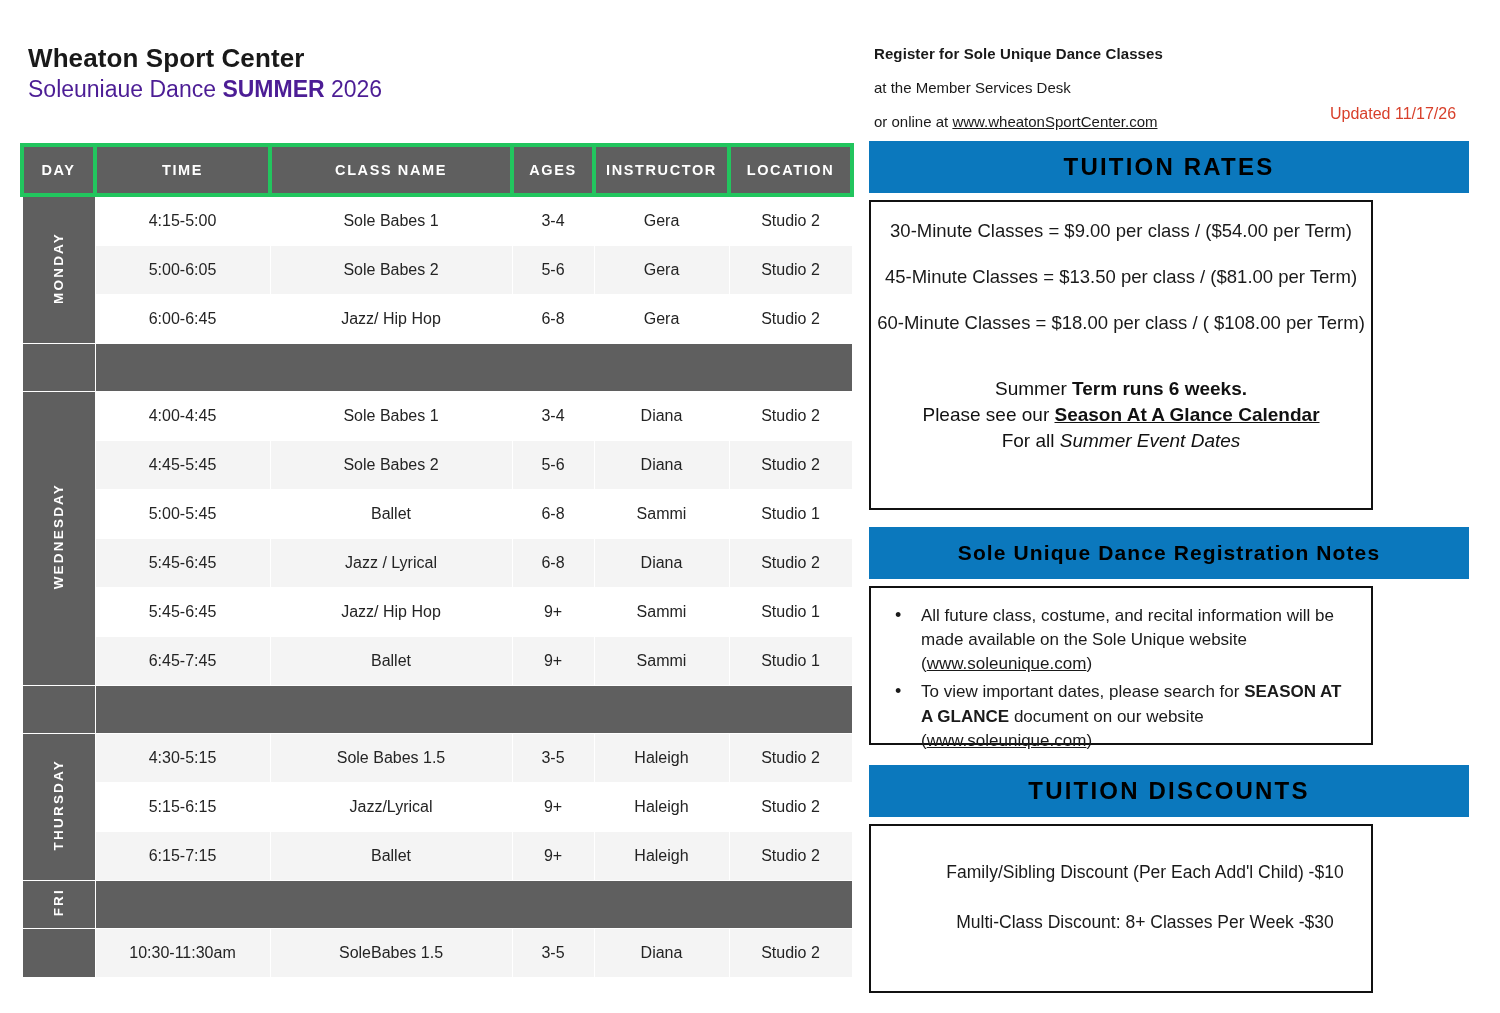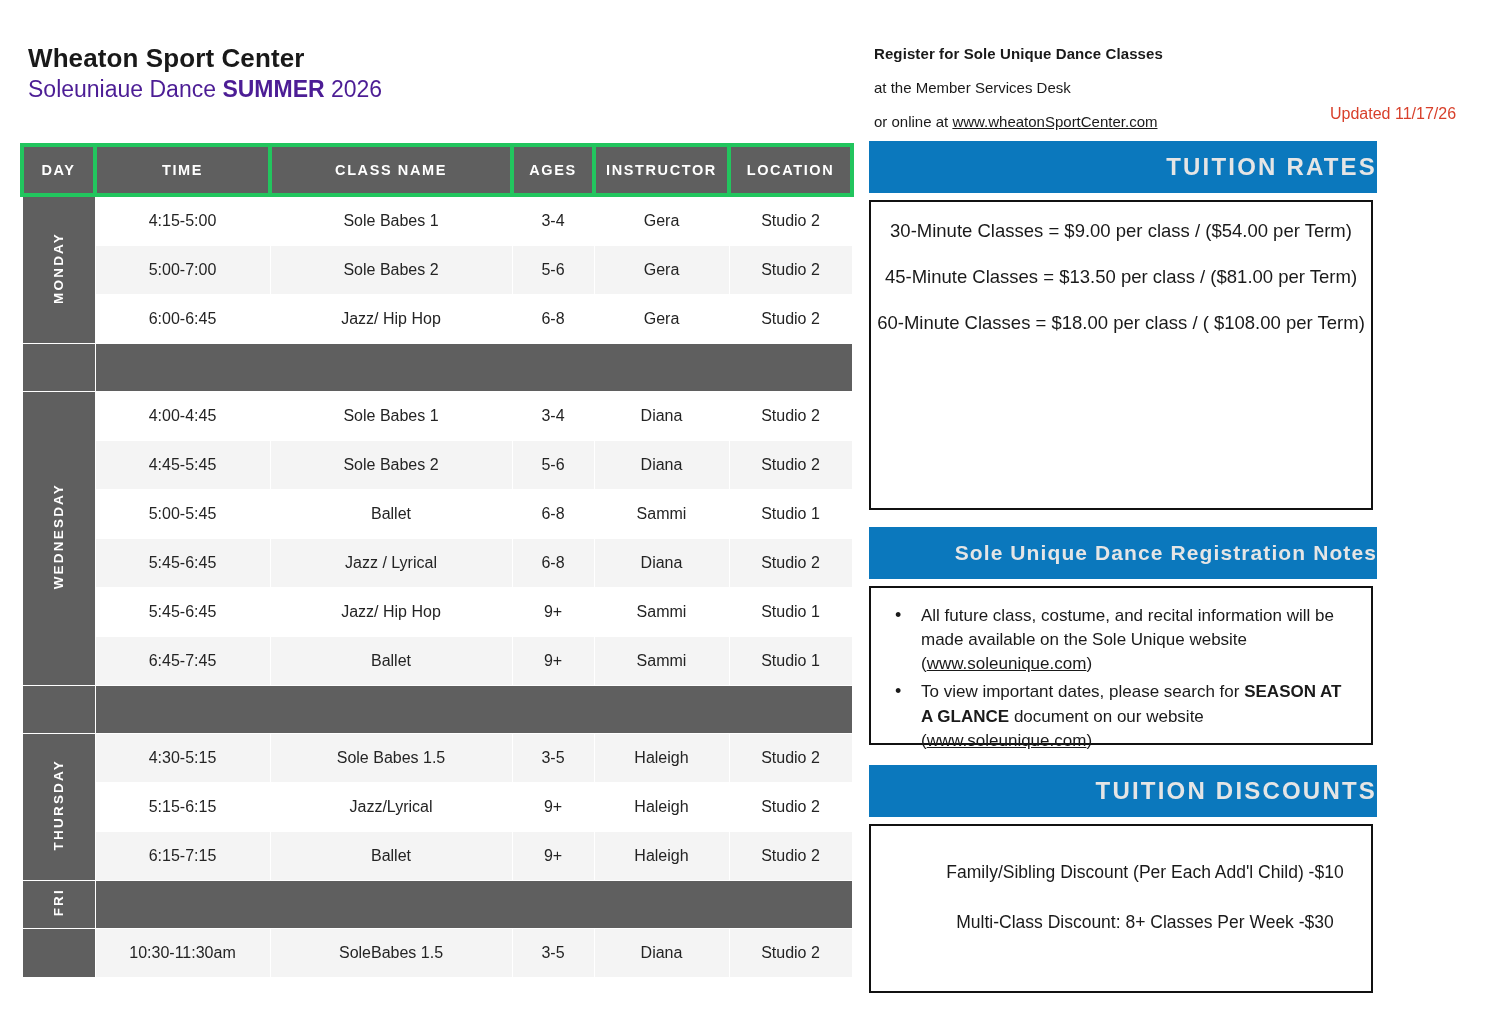--- a/index.html
+++ b/index.html
@@ -143,27 +143,27 @@
   tr.sep td {
     background: #5f5f5f !important;
     height: 47px;
     border: 1px solid #ffffff;
   }
 
   
   .panel-head {
     position: absolute;
     left: 869px;
-    width: 508px;
+    width: 600px;
     background: #0b78bd;
-    color: #e5e5e5;
+    color: #000000;
     font-size: 24px;
     font-weight: bold;
     letter-spacing: 2.2px;
-    text-align: right;
+    text-align: center;
     line-height: 52px;
     height: 52px;
     box-sizing: border-box;
   }
   .panel-head.small {
     font-size: 21px;
     letter-spacing: 1.1px;
   }
   .panel-box {
     position: absolute;
@@ -275,21 +275,21 @@
 
     <tr>
       <td class="daycell" rowspan="3"><span class="daylabel">MONDAY</span></td>
       <td>4:15-5:00</td>
       <td>Sole Babes 1</td>
       <td>3-4</td>
       <td>Gera</td>
       <td>Studio 2</td>
     </tr>
     <tr class="alt">
-      <td>5:00-7:00</td>
+      <td>5:00-6:05</td>
       <td>Sole Babes 2</td>
       <td>5-6</td>
       <td>Gera</td>
       <td>Studio 2</td>
     </tr>
     <tr>
       <td>6:00-6:45</td>
       <td>Jazz/ Hip Hop</td>
       <td>6-8</td>
       <td>Gera</td>
@@ -387,20 +387,25 @@
       <td>Studio 2</td>
     </tr>
   </tbody>
 </table>
 
 <div class="panel-head" id="tuition-head">TUITION RATES</div>
 <div class="panel-box" id="tuition-box">
   <div class="rate-line" id="rate1">30-Minute Classes = $9.00 per class / ($54.00 per Term)</div>
   <div class="rate-line" id="rate2">45-Minute Classes = $13.50 per class / ($81.00 per Term)</div>
   <div class="rate-line" id="rate3">60-Minute Classes = $18.00 per class / ( $108.00 per Term)</div>
+  <div class="term-block">
+    <div><span>Summer </span><b>Term runs 6 weeks.</b></div>
+    <div><span>Please see our </span><span class="ul">Season At A Glance Calendar</span></div>
+    <div><span>For all </span><span class="it">Summer Event Dates</span></div>
+  </div>
 </div>
 
 <div class="panel-head small" id="notes-head">Sole Unique Dance Registration Notes</div>
 <div class="panel-box" id="notes-box">
   <ul class="note-list">
     <li><span>All future class, costume, and recital information will be made available on the Sole Unique website (</span><span class="url">www.soleunique.com</span><span>)</span></li>
     <li><span>To view important dates, please search for </span><b>SEASON AT A GLANCE</b><span> document on our website (</span><span class="url">www.soleunique.com</span><span>)</span></li>
   </ul>
 </div>
 

